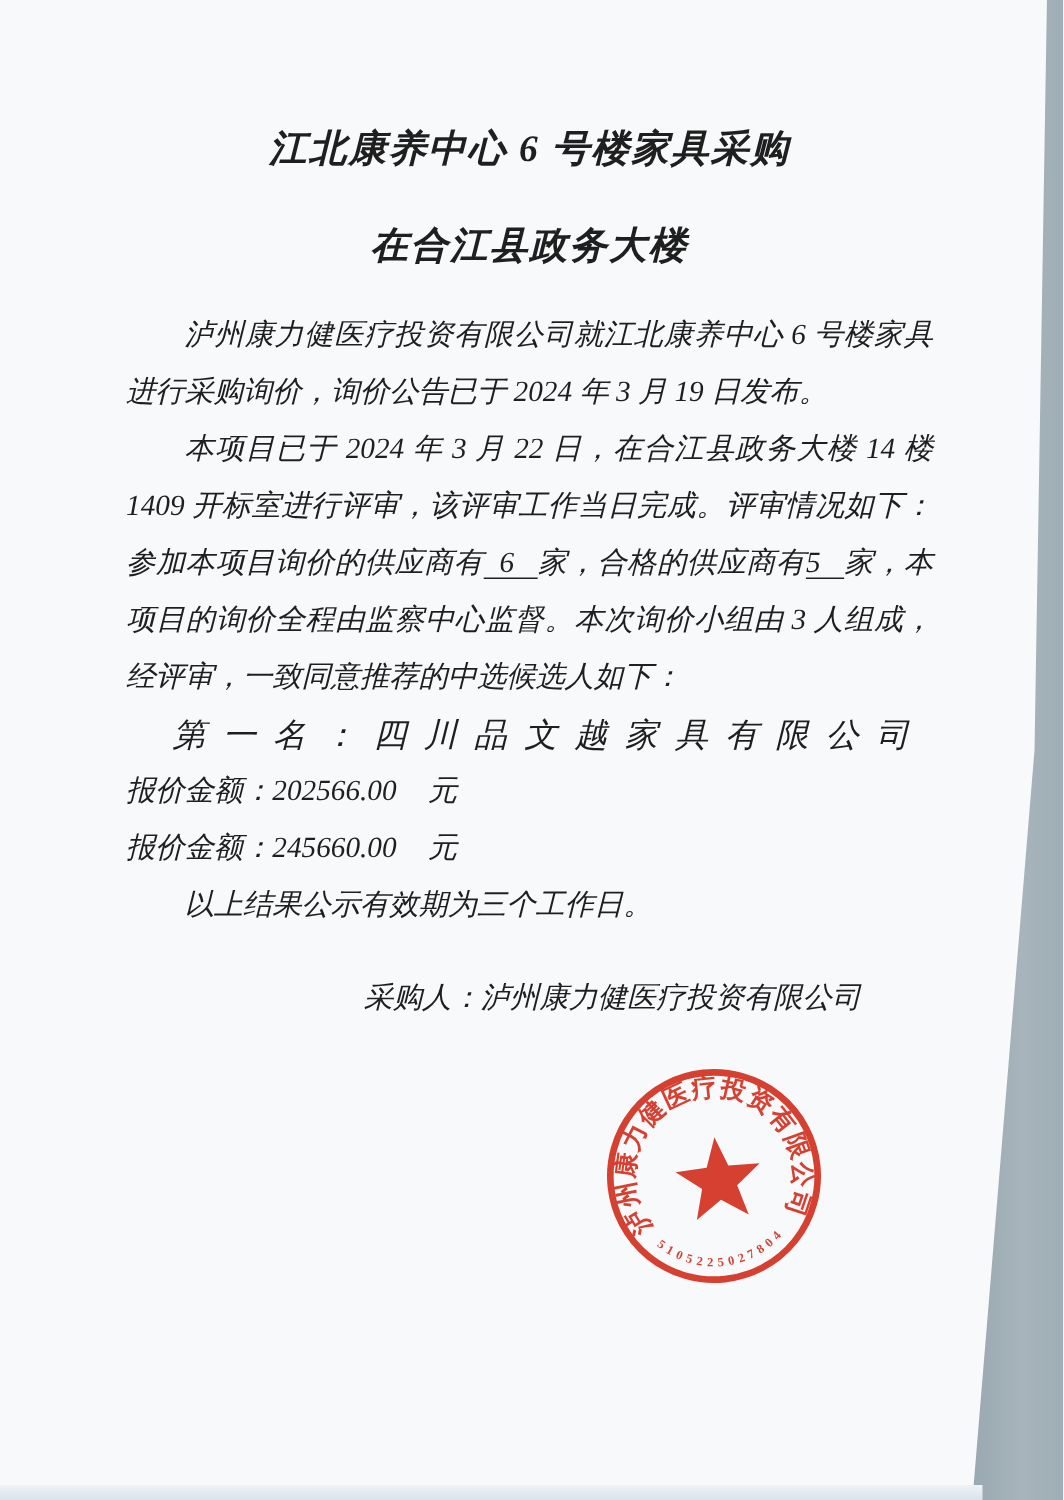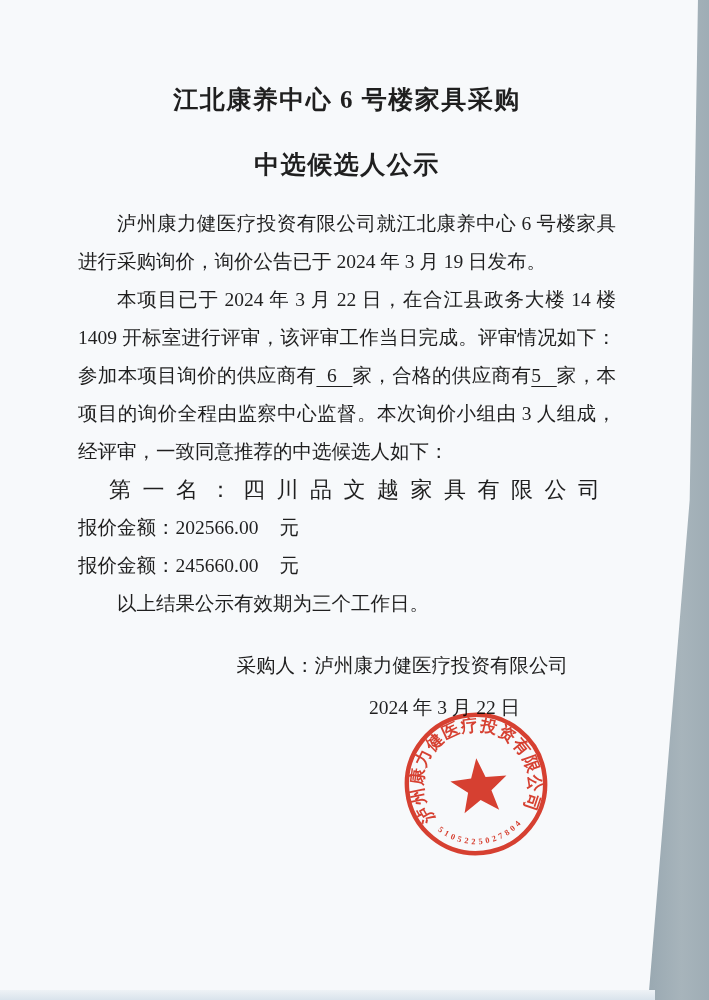--- a/index.html
+++ b/index.html
@@ -17,21 +17,21 @@
   .scan-edge-right {
     position:absolute; top:0; right:0; width:69px; height:1000px; z-index:6;
     background:linear-gradient(to right,#7f929d 0,#9aa9b2 14%,#a7b4bb 60%,#9fadb5 100%);
     clip-path:polygon(84% 0, 100% 0, 100% 100%, 12% 100%, 72% 50%);
   }
   .scan-edge-bottom {
     position:absolute; left:0; bottom:0; width:655px; height:10px; z-index:6;
     background:linear-gradient(#eef2f6,#d9e3ec);
   }
   .content {
-    position:absolute; left:78px; top:84px; width:538px; z-index:2;
+    position:absolute; left:84px; top:84px; width:538px; z-index:2;font-style:italic;
   }
   .title {
     margin:0; font-size:25px; font-weight:bold; text-align:center;
     line-height:32px; letter-spacing:1.5px;
   }
   .title2 { margin-top:33px; }
   .para {
     margin:0; font-size:19.5px; line-height:38px; text-align:justify;
   }
   .indent { text-indent:2em; }
@@ -62,39 +62,38 @@
   .seal-serial-text  { font-size:8.5px; letter-spacing:3.2px; }
 </style>
 </head>
 <body>
 
 <div class="paper">
 
   <div class="content">
 
     <h1 class="title">江北康养中心 6 号楼家具采购</h1>
-    <h1 class="title title2">中选候选人公示</h1>
+    <h1 class="title title2">在合江县政务大楼</h1>
 
     <p class="para indent p1">泸州康力健医疗投资有限公司就江北康养中心 6 号楼家具进行采购询价，询价公告已于 2024 年 3 月 19 日发布。</p>
 
     <p class="para indent"><span>本项目已于 2024 年 3 月 22 日，在合江县政务大楼 14 楼 1409 开标室进行评审，该评审工作当日完成。评审情况如下：参加本项目询价的供应商有</span><span class="u">&nbsp;&nbsp;6&nbsp;&nbsp;&nbsp;</span><span>家，合格的供应商有</span><span class="u">5&nbsp;&nbsp;&nbsp;</span><span>家，本项目的询价全程由监察中心监督。本次询价小组由 3 人组成，经评审，一致同意推荐的中选候选人如下：</span></p>
 
     <div>
       <div class="rank-line"><span>第 一 名 ：</span> <span>四 川 品 文 越 家 具 有 限 公 司</span></div>
       <div class="price-line"><span>报价金额：</span><span>202566.00</span><span class="price-unit">元</span></div>
 
 
       <div class="price-line"><span>报价金额：</span><span>245660.00</span><span class="price-unit">元</span></div>
     </div>
 
     <p class="para indent">以上结果公示有效期为三个工作日。</p>
 
     <div class="sig">
       <div class="buyer-line">采购人：泸州康力健医疗投资有限公司</div>
-      <div class="date-line">2024 年 3 月  22 日</div>
     </div>
 
   </div>
 
   <svg class="seal" viewBox="-79 -79 158 158" xmlns="http://www.w3.org/2000/svg">
     <circle cx="0" cy="0" r="70" fill="none" stroke="#dc3726" stroke-width="4.5"></circle>
     <path id="sealCompanyArc" d="M -44.2 31 A 54 54 0 1 1 44.2 31" fill="none"></path>
     <path id="sealSerialArc" d="M -57.3 20.9 A 61 61 0 0 0 57.3 20.9" fill="none"></path>
     <text class="seal-company-text">
       <textPath href="#sealCompanyArc" startOffset="50%" text-anchor="middle">泸州康力健医疗投资有限公司</textPath>

